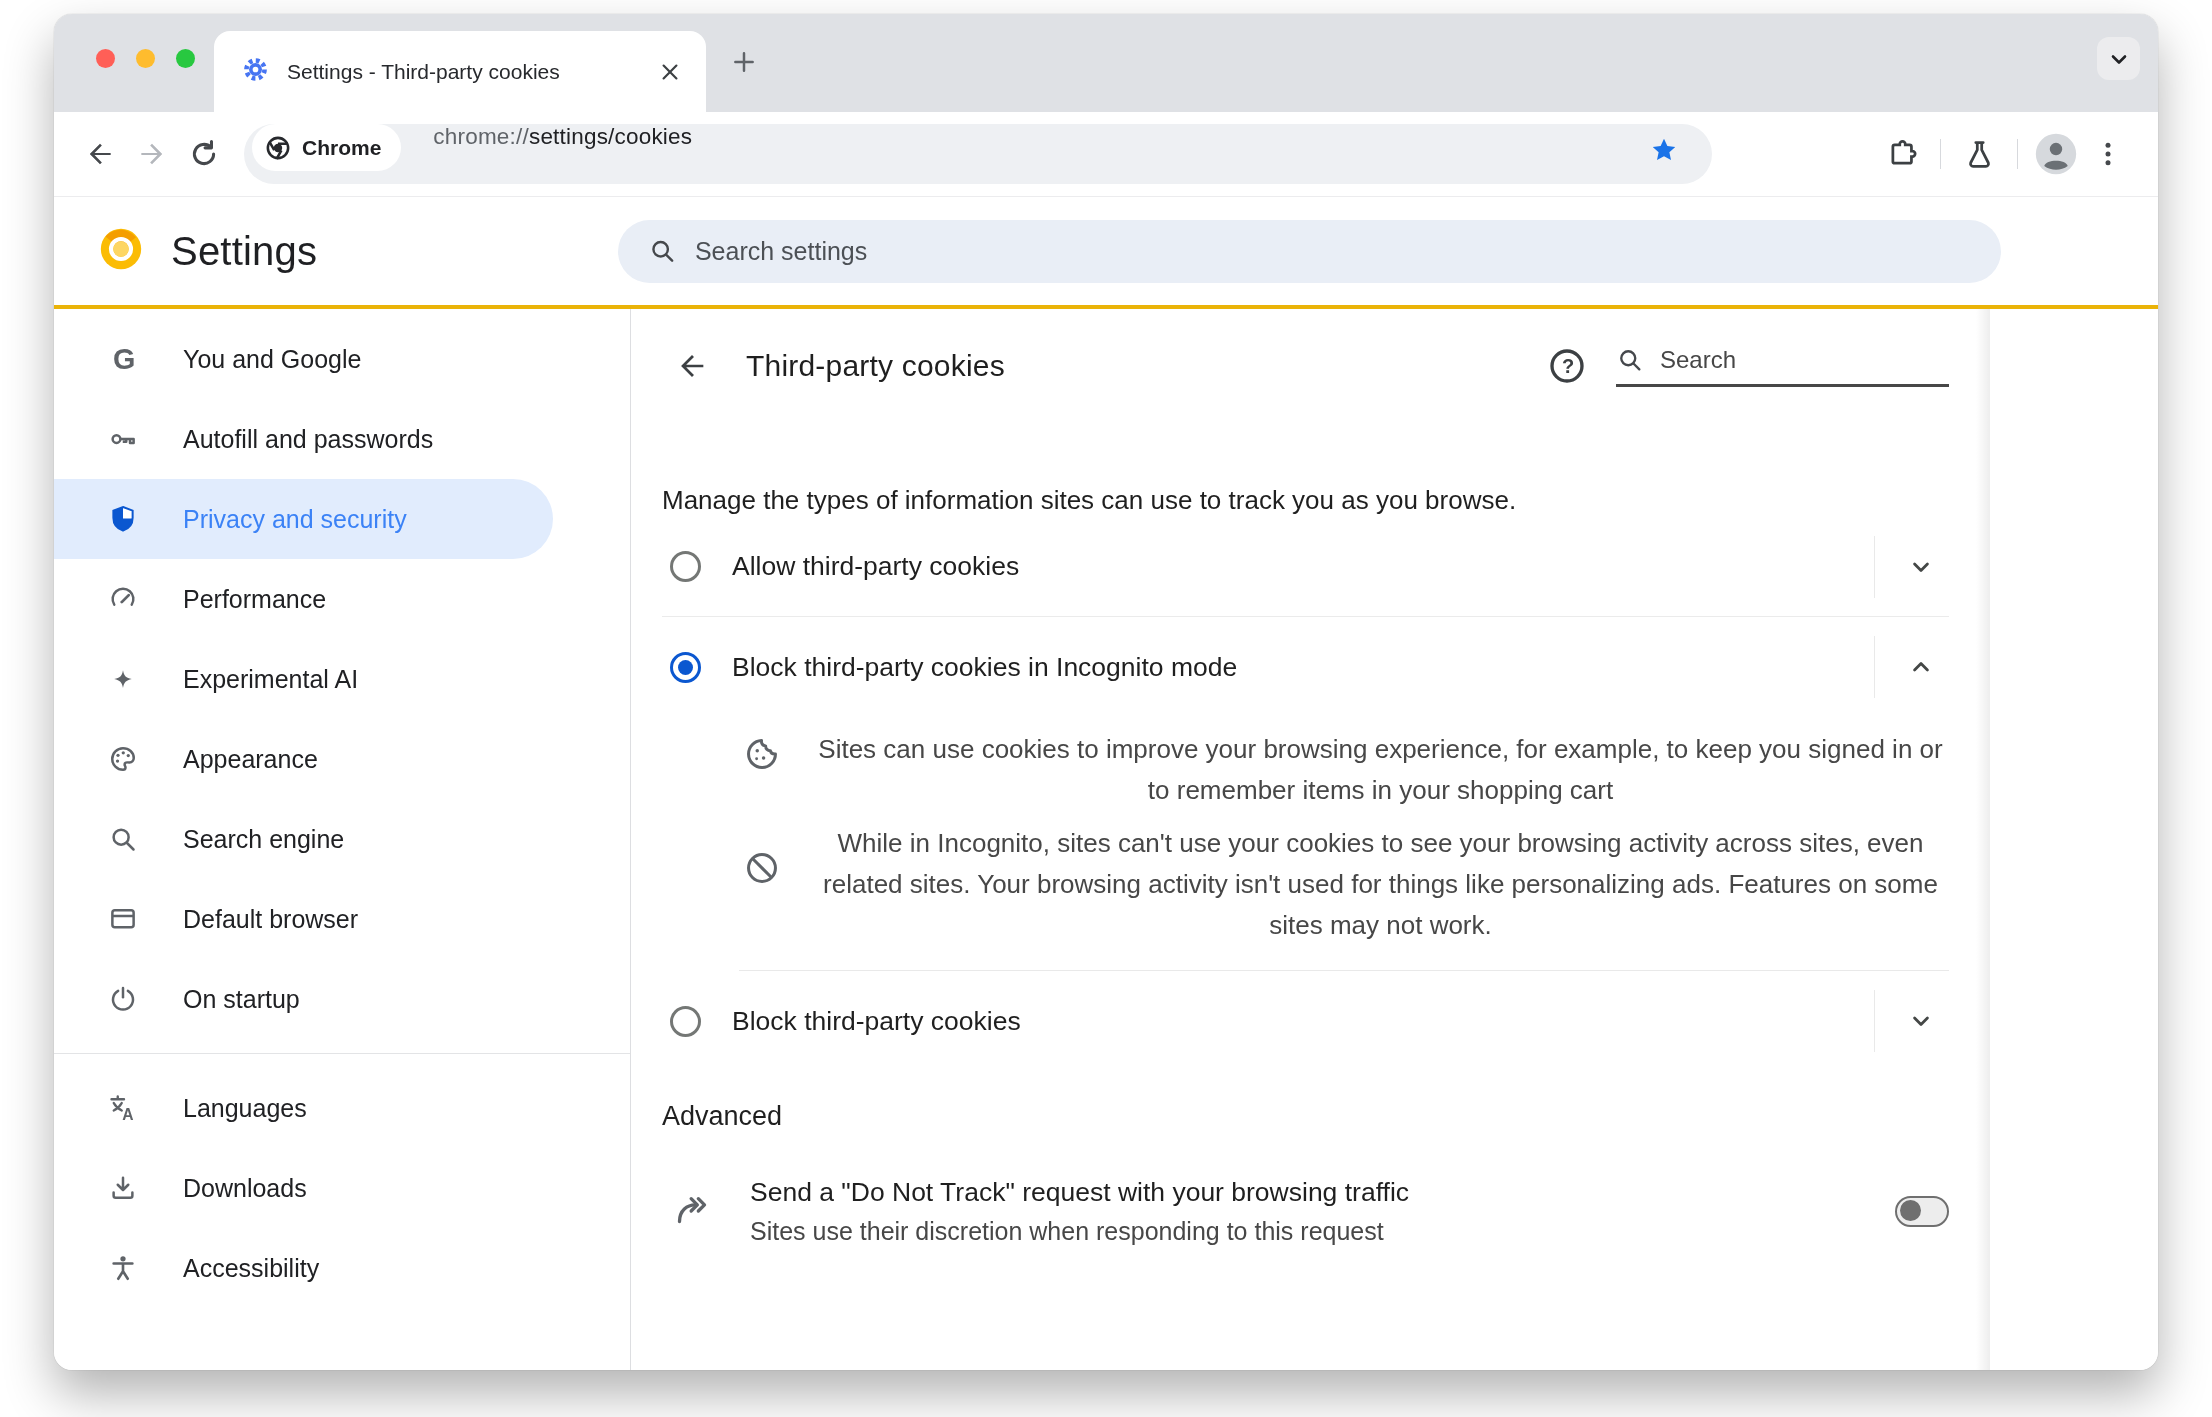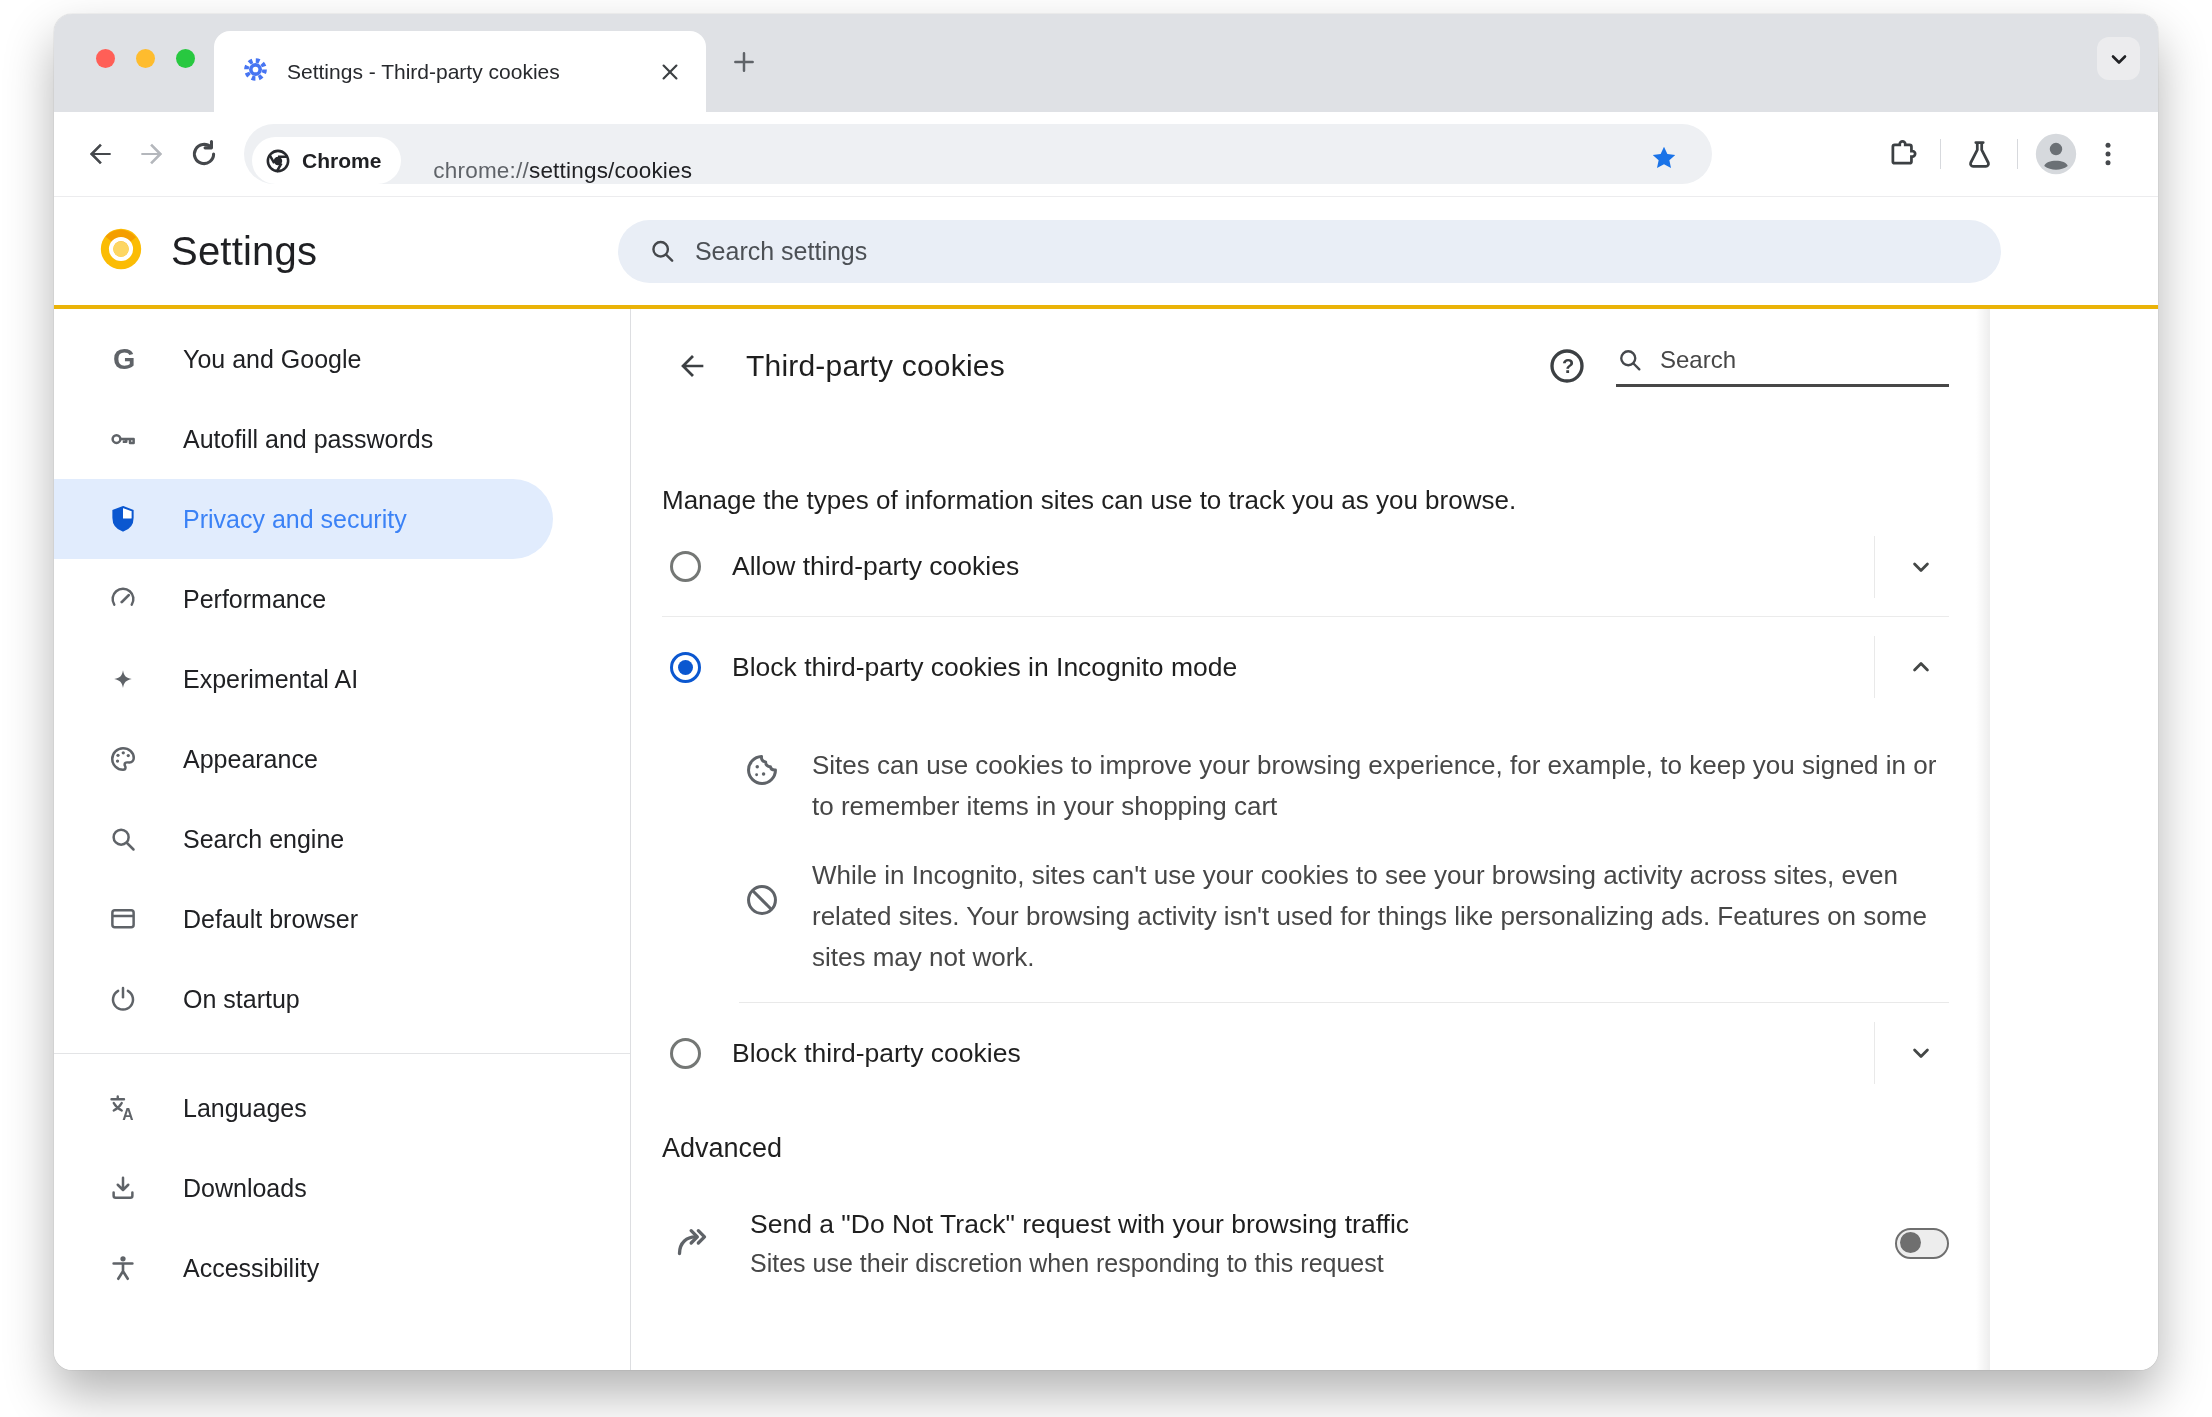--- a/index.html
+++ b/index.html
@@ -25,21 +25,21 @@
   .newtab-btn { position:absolute; left:668px; top:26px; width:44px; height:44px; border-radius:10px;
     display:flex; align-items:center; justify-content:center; }
   .tabmenu-btn { position:absolute; left:2043px; top:23px; width:43px; height:43px; border-radius:12px;
     background:#ececee; display:flex; align-items:center; justify-content:center; }
 
   
   .toolbar { height:85px; background:#fff; display:flex; align-items:center; padding:0 24px 0 20px;
     border-bottom:1px solid #ececee; }
   .nav-btn { width:52px; height:52px; border-radius:50%; display:flex; align-items:center; justify-content:center; flex:0 0 auto; }
   .addressbar { margin-left:14px; flex:0 0 auto; width:1468px; height:60px; background:#eef0f3; border-radius:30px;
-    display:flex; align-items:flex-end; padding:0 22px 0 8px; }
+    display:flex; align-items:flex-start; padding:0 22px 0 8px; }
   .chrome-chip { height:47px; background:#fff; border-radius:24px; display:flex; align-items:center;
     padding:0 20px 0 12px; gap:10px; }
   .chrome-chip-label { font-size:21px; font-weight:700; color:#202124; }
   .url { margin-left:32px; font-size:22.5px; letter-spacing:.2px; white-space:nowrap; }
   .url .scheme { color:#5f6368; } .url .path { color:#202124; }
   .bar-spacer { flex:1 1 auto; }
   .tool-ic { width:52px; height:52px; display:flex; align-items:center; justify-content:center; flex:0 0 auto; }
   .vdiv { width:1px; height:30px; background:#d7d9dd; margin:0 12px; flex:0 0 auto; }
 
   
@@ -84,21 +84,21 @@
   .opt-row.bordered { border-bottom:1px solid #ebebeb; }
   .radio { width:31px; height:31px; border-radius:50%; border:3.5px solid #747775; flex:0 0 auto; position:relative; }
   .radio.on { border-color:#0b57d0; }
   .radio.on::after { content:""; position:absolute; left:50%; top:50%; width:15px; height:15px; margin:-7.5px 0 0 -7.5px;
     border-radius:50%; background:#0b57d0; }
   .opt-label { margin-left:31px; font-size:26.5px; color:#1f1f1f; }
   .row-spacer { flex:1 1 auto; }
   .row-vline { width:1px; height:62px; background:#e9e9e9; flex:0 0 auto; margin-right:18px; }
   .chev-btn { width:56px; height:56px; display:flex; align-items:center; justify-content:center; flex:0 0 auto; }
 
-  .detail { display:flex; margin-top:28px; }
+  .detail { display:flex; margin-top:12px;text-align:center; }
   .detail .d-ic { width:38px; flex:0 0 auto; margin-left:81px; margin-top:6px; }
   .detail .d-text { margin-left:31px; font-size:26px; line-height:41px; color:#474747; width:1140px; }
   .inner-div { height:1px; background:#e9e9e9; margin:24px 0 0 77px; }
 
   .advanced { margin-top:30px; font-size:27px; font-weight:500; color:#1f1f1f; }
 
   .dnt-row { margin-top:40px; display:flex; align-items:center; }
   .dnt-ic { flex:0 0 auto; margin-left:10px; }
   .dnt-texts { margin-left:38px; }
   .dnt-title { font-size:26.5px; color:#1f1f1f; line-height:40px; }

